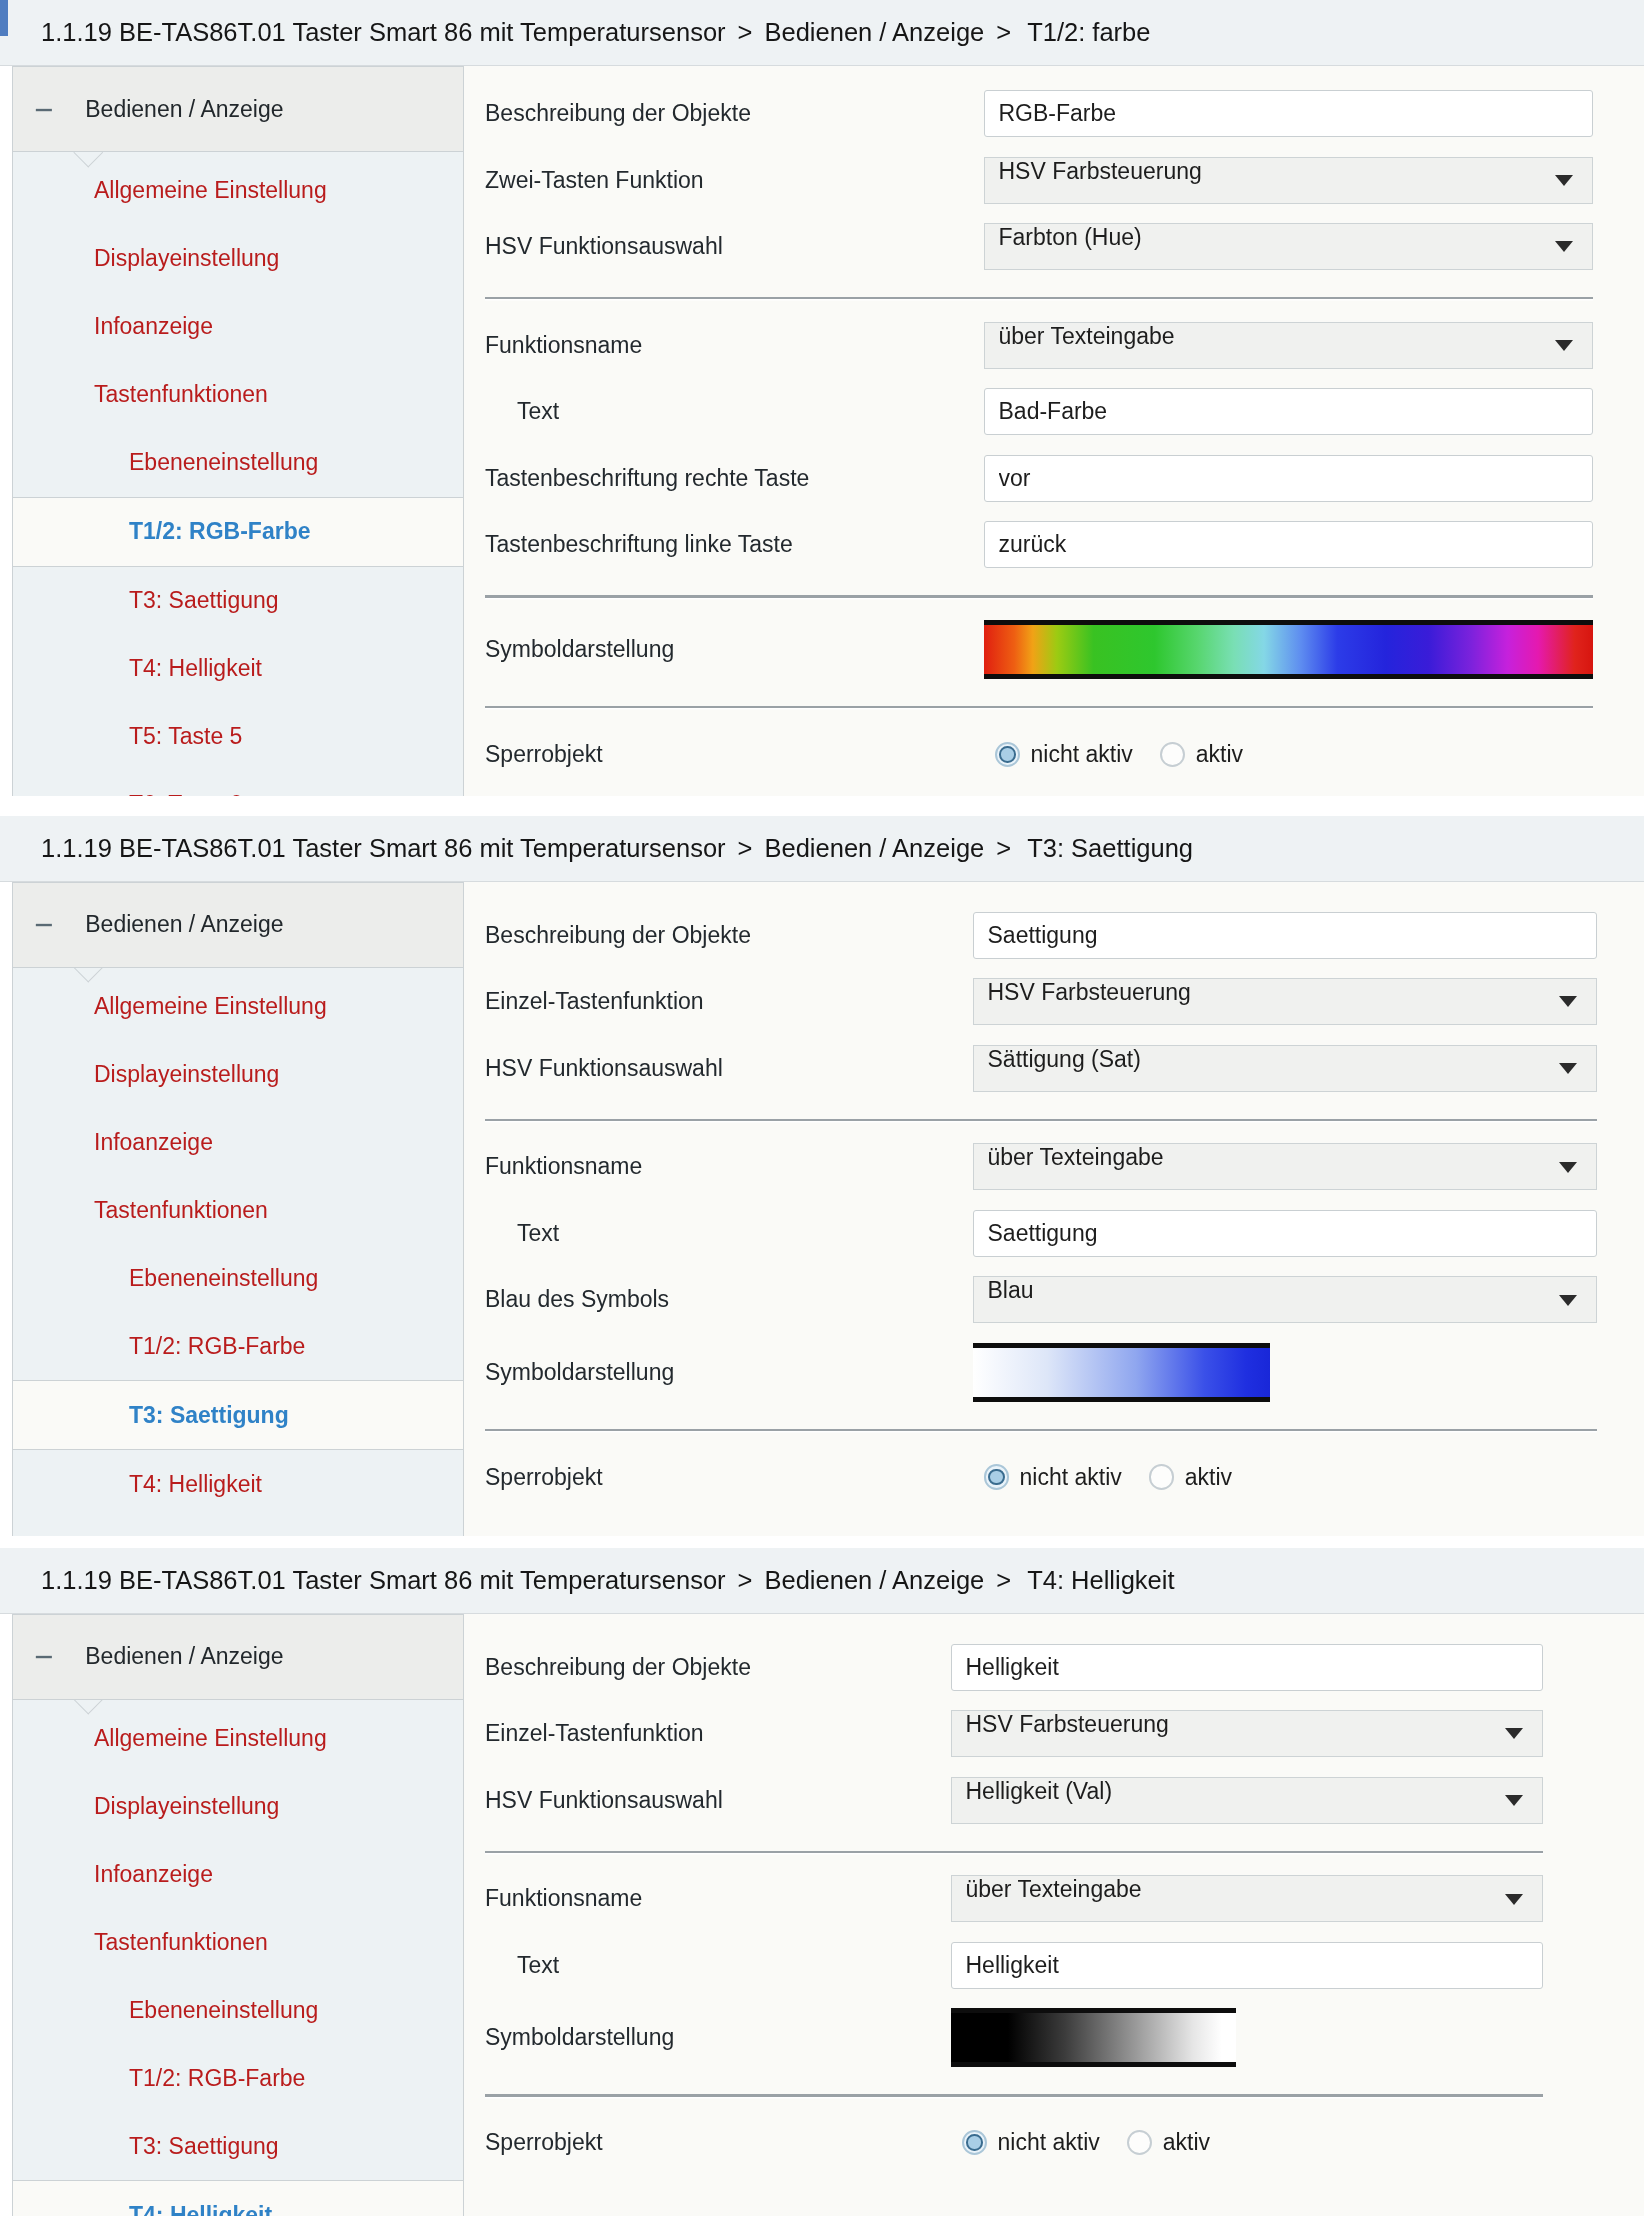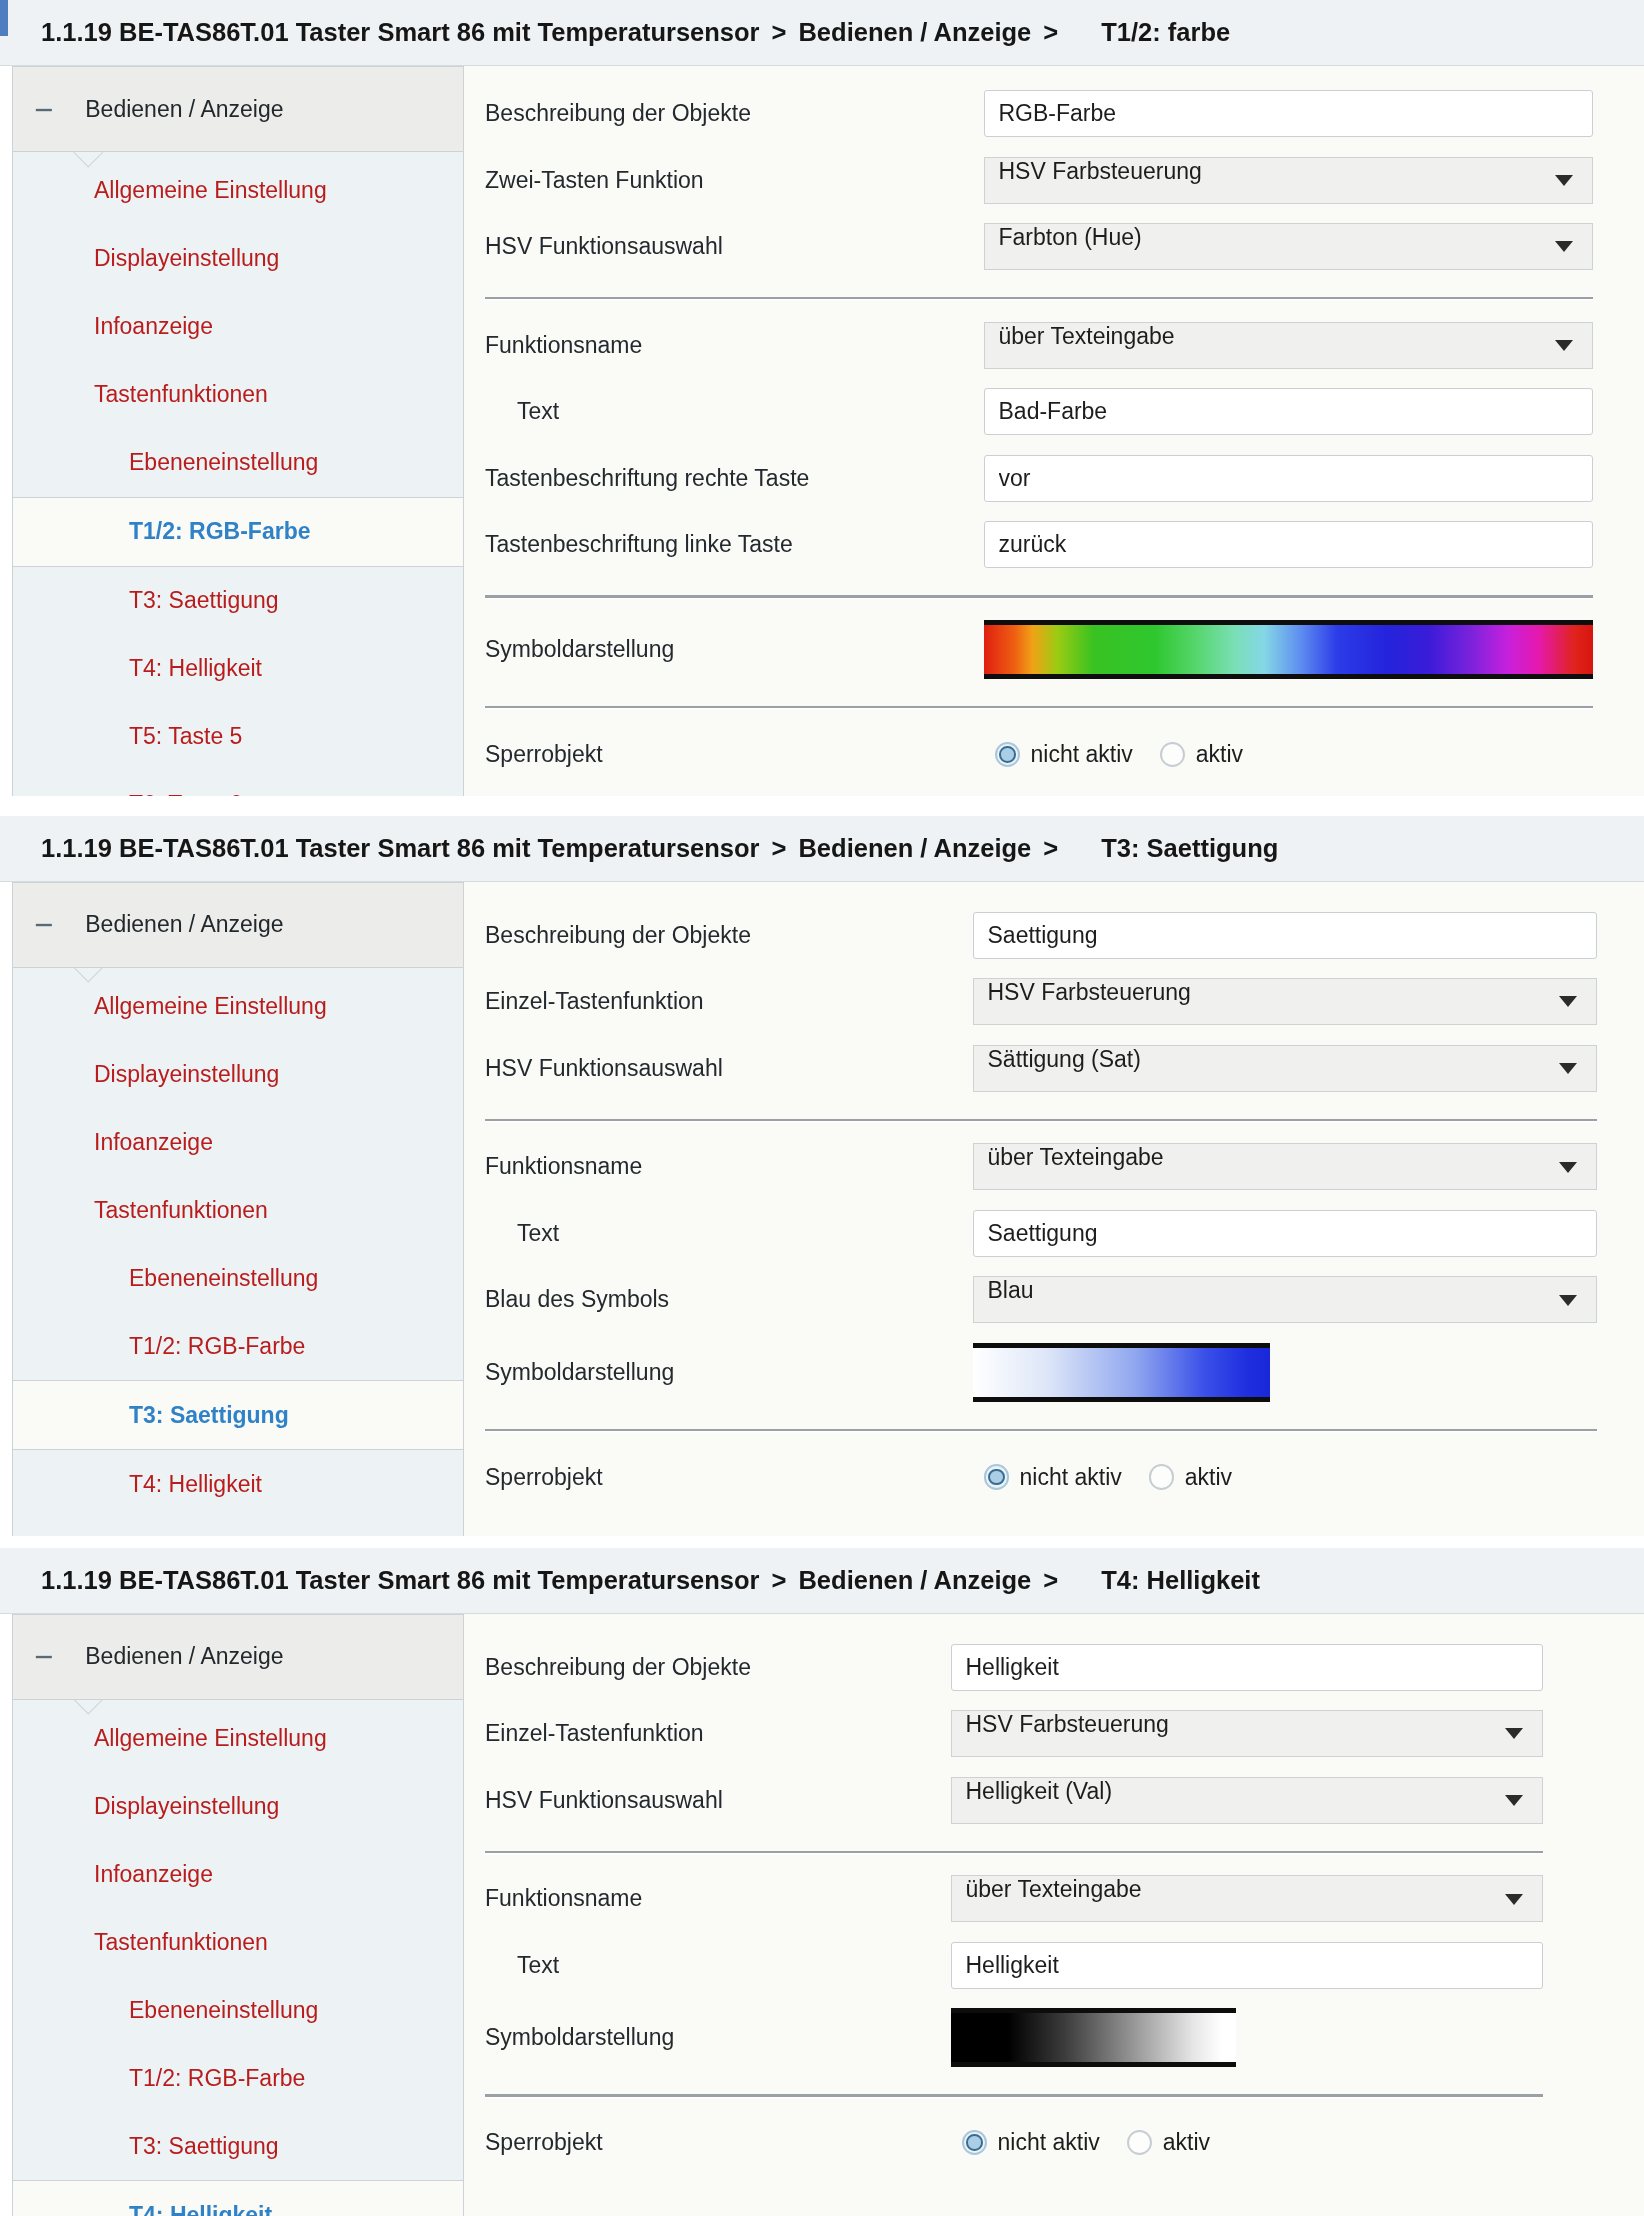--- a/index.html
+++ b/index.html
@@ -1,23 +1,23 @@
 <!DOCTYPE html>
 <html style="--sidebar-selected-text: #2f82c7; --radio-selected-fill: #a9cee6; --radio-selected-ring: #3a6c8f; --gradient-blue: #1f2fe0;font-size:12px"><head>
 <meta charset="utf-8">
 <style>
   html,body{margin:0;padding:0}
   body{width:1644px;height:2216px;background:#ffffff;font-family:"Liberation Sans",sans-serif;color:#1d1d1d;overflow:hidden}
   .panel{position:relative;overflow:hidden;background:#ffffff}
   .p1{height:796px;margin-bottom:19.5px}
   .p2{height:720px;margin-bottom:12px}
   .p3{height:669px}
-  .hdr{height:65px;background:#eef2f4;border-bottom:1.5px solid #d6dbde;display:flex;align-items:center;padding-left:41px;font-size:25.5px;font-weight:bold;color:#161616}
+  .hdr{height:65px;background:#eef2f4;border-bottom:1.5px solid #d6dbde;display:flex;align-items:center;padding-left:41px;font-size:25.5px;font-weight:normal;color:#161616}
   .crumb{margin-right:12px;white-space:nowrap}
-  .crumb.page{margin-left:31px}
+  .crumb.page{margin-left:4px}
   .cols{position:absolute;top:66px;left:0;right:0;bottom:0;display:flex;background:#ffffff}
   .sidebar{flex:none;width:451px;margin-left:12px;border-left:1.5px solid #ccd2d5;display:flex;flex-direction:column;background:#edf2f4}
   .group{flex:none;height:84px;background:#ecedeb;border-top:1.5px solid #ccd2d5;border-bottom:1.5px solid #ccd2d5;border-right:1.5px solid #ccd2d5;display:flex;align-items:center;cursor:default}
   .minus{margin-left:21px;font-size:33px;color:#5a6a74;line-height:1}
   .gl{margin-left:32px;font-size:23px;color:#22282c}
   .subarea{flex:1;position:relative;border-right:1.5px solid #ccd2d5;padding-top:4.5px;overflow:hidden}
   .notch{position:absolute;top:-10.5px;left:65px;width:19.5px;height:19.5px;background:#edf2f4;border-right:1.5px solid #ccd2d5;border-bottom:1.5px solid #ccd2d5;transform:rotate(45deg)}
   .item{height:68px;display:flex;align-items:center;padding-left:81px;font-size:23px;color:#b91c1c}
   .item.sub{padding-left:116px}
   .item.selected{background:#fafaf7;border-top:1.5px solid #ccd2d5;border-bottom:1.5px solid #ccd2d5;margin-right:-1.5px;position:relative;z-index:2;color:var(--sidebar-selected-text,#2f82c7);font-weight:bold}

